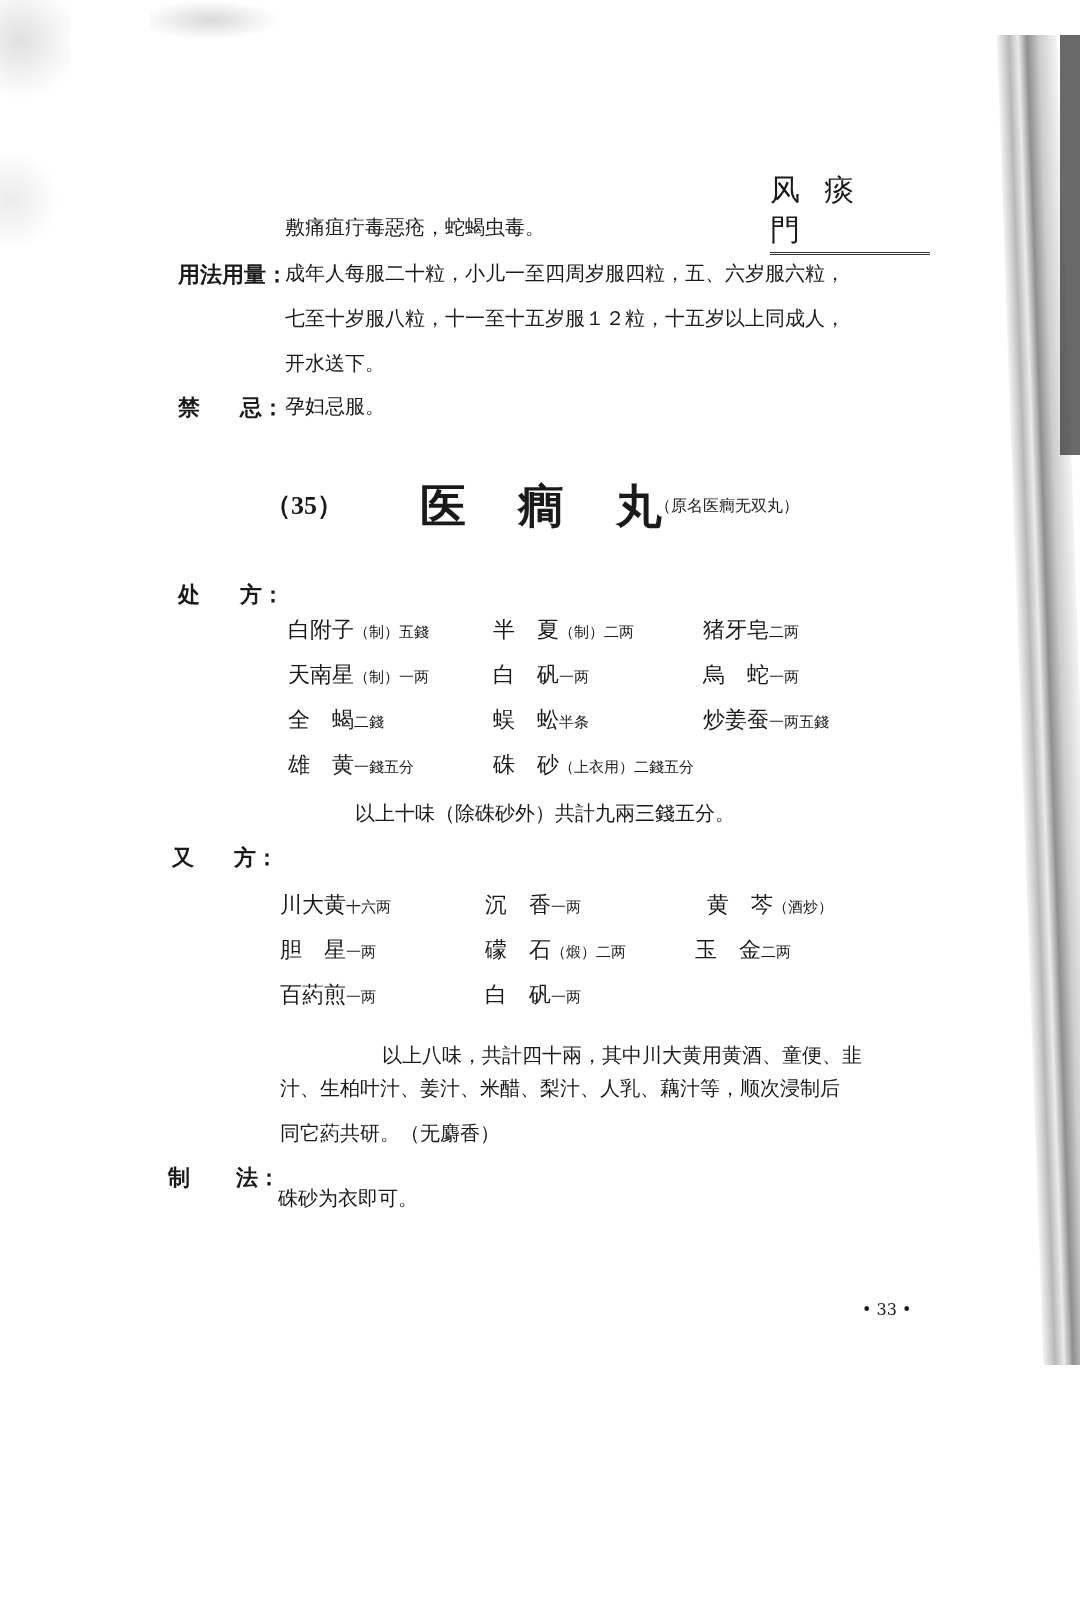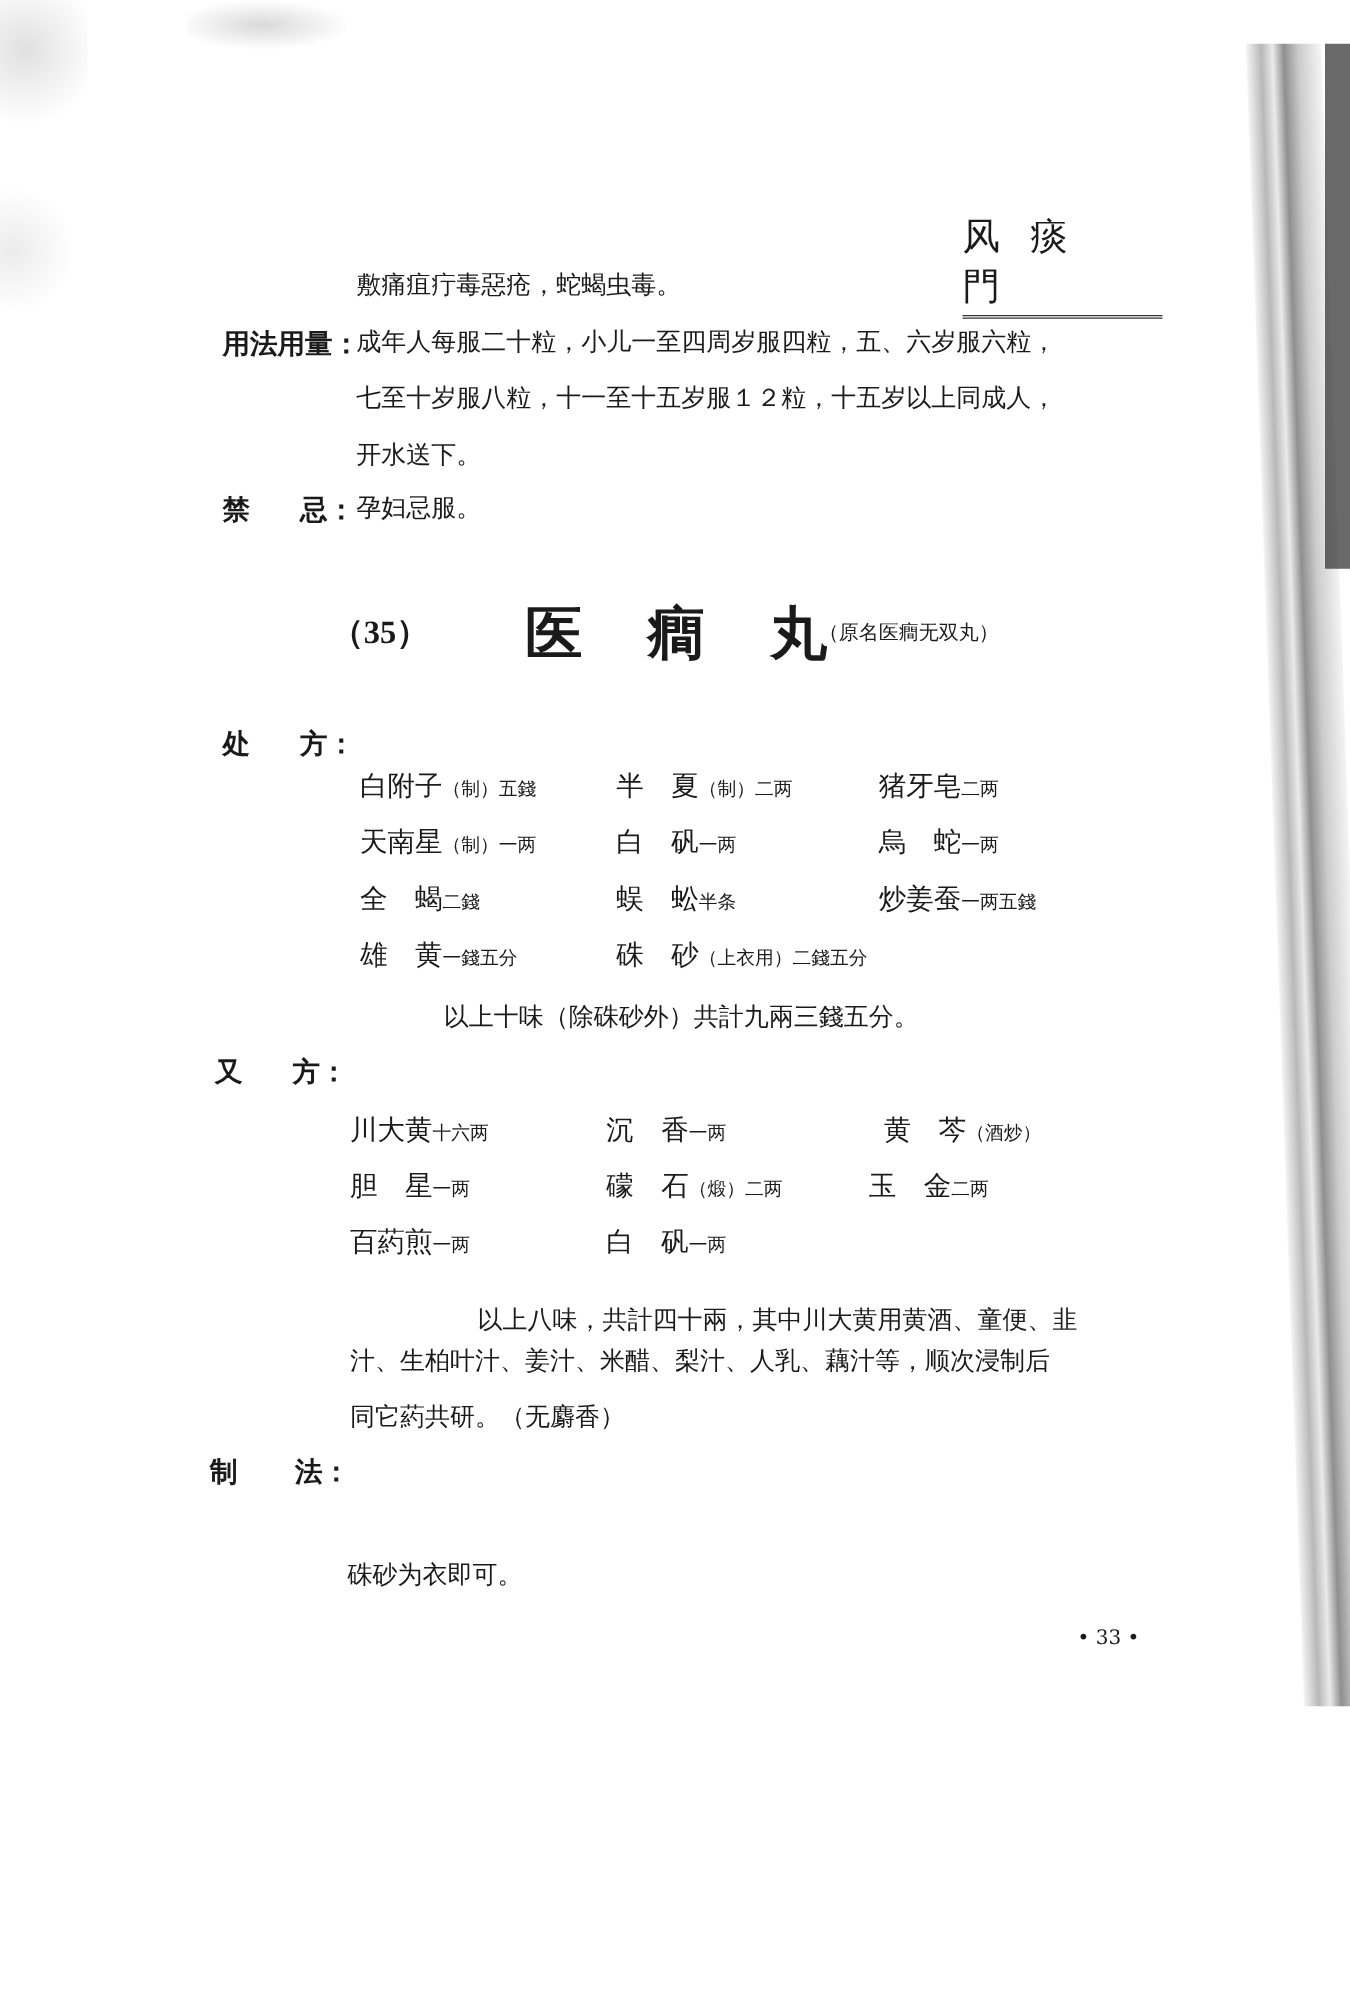--- a/index.html
+++ b/index.html
@@ -119,16 +119,16 @@
   <div class="herb" style="left:280px; top:980px;"><span>百葯煎</span><span class="amt">一两</span></div>
   <div class="herb" style="left:485px; top:980px;"><span>白　矾</span><span class="amt">一两</span></div>
 
   <div class="line" style="left:350px; top:1040px;margin-left:32px;">以上八味，共計四十兩，其中川大黄用黄酒、童便、韭</div>
   <div class="line" style="left:280px; top:1118px;">同它葯共研。（无麝香）</div>
   <div class="line" style="left:280px; top:1073px;">汁、生柏叶汁、姜汁、米醋、梨汁、人乳、藕汁等，顺次浸制后</div>
 
   <div class="label" style="left:168px; top:1163px;">
     <span>制</span><span class="sep" style="width:46px"></span><span>法：</span>
   </div>
-  <div class="line" style="left:278px; top:1244px;">硃砂为衣即可。</div>
+  <div class="line" style="left:278px; top:1183px;">硃砂为衣即可。</div>
 
   <div class="pageno">• 33 •</div>
 </div>
 
 </body></html>

